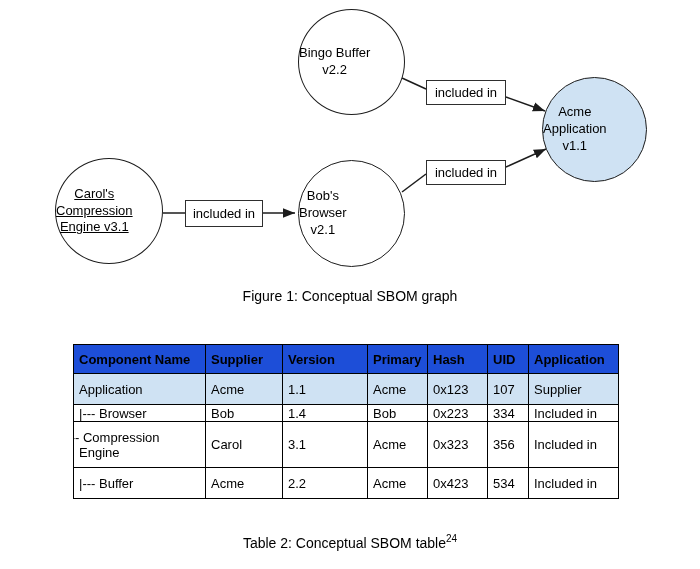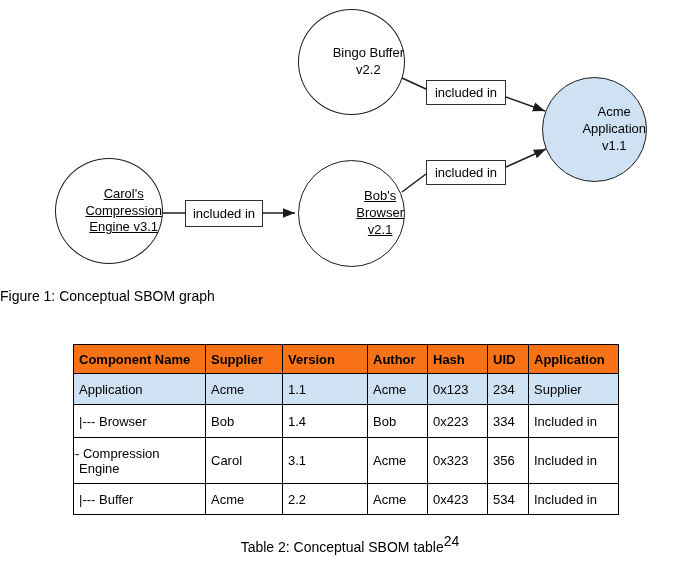--- a/index.html
+++ b/index.html
@@ -4,65 +4,65 @@
 <style>
   * { margin:0; padding:0; box-sizing:border-box; }
   body { background:#ffffff; font-family:"Liberation Sans", sans-serif; color:#000; }
   .page { position:relative; width:700px; height:569px; background:#ffffff; overflow:hidden; }
 
   
   .graph { position:absolute; left:0; top:0; width:700px; height:330px; }
   .edges-svg { position:absolute; left:0; top:0; width:700px; height:330px; }
   .node {
     position:absolute; border:1.5px solid #1c1c1c; border-radius:50%;
-    background:#fff; display:flex; align-items:center; justify-content:flex-end;
+    background:#fff; display:flex; align-items:center; justify-content:flex-start;
     text-align:center; font-size:13px; line-height:1.3; white-space:pre-line;
   }
   .node-bingo { left:298px; top:9px;  width:107px; height:106px; }
   .node-carol { left:55px;  top:158px; width:108px; height:106px;text-decoration:underline; }
-  .node-bob   { left:298px; top:160px; width:107px; height:107px;text-decoration:underline; }
+  .node-bob   { left:298px; top:160px; width:107px; height:107px; }
   .node-acme  { left:542px; top:77px; width:105px; height:105px; background:#cfe2f3; }
   .edge-box {
     position:absolute; border:1.5px solid #2e2e2e; background:#fff;
     display:flex; align-items:center; justify-content:center; font-size:13px;
   }
   .edge-box-1 { left:185px; top:200px; width:78px; height:27px; }
   .edge-box-2 { left:426px; top:80px;  width:80px; height:25px; }
   .edge-box-3 { left:426px; top:160px; width:80px; height:25px; }
 
   .figure-caption {
     position:absolute; left:0; top:288px; width:700px;
-    text-align:left; font-size:14px;
+    text-align:center; font-size:14px;
   }
 
   
   table.sbom {
     position:absolute; left:73px; top:344px;
     border-collapse:collapse; table-layout:fixed; width:545px;
     font-size:13px;
   }
   table.sbom th, table.sbom td {
     border:1.5px solid #000; padding:0 5px; text-align:left; vertical-align:middle;
     overflow:hidden;
   }
-  table.sbom th { font-weight:bold; background:#f97316; }
+  table.sbom th { font-weight:bold; background:#1d4ed8; }
   tr.row-primary td { background:#cfe2f3; }
   td.col1 { white-space:pre-line; }
   td.indent2 { padding-left:44px; text-indent:-16px; }
   tr.hr-head { height:29px; }
   tr.hr-1 { height:31px; }
-  tr.hr-2 { height:33px; }
+  tr.hr-2 { height:17px; }
   tr.hr-3 { height:46px; }
   tr.hr-4 { height:31px;margin-top:48px; }
 
   .table-caption {
     position:absolute; left:0; top:533px; width:700px;
     text-align:center; font-size:14px;
   }
-  .table-caption sup { font-size:14px; }
+  .table-caption sup { font-size:10px; }
 </style>
 </head>
 <body>
 
 <div class="page">
 
   <div class="graph">
 
     <svg class="edges-svg" viewBox="0 0 700 330" xmlns="http://www.w3.org/2000/svg">
       <defs>
@@ -119,34 +119,34 @@
       <col style="width:60px">
         <col style="width:60px">
         <col style="width:41px">
       <col style="width:90px">
     </colgroup>
     <thead>
       <tr class="hr-head">
         <th>Component Name</th>
         <th>Supplier</th>
         <th>Version</th>
-        <th>Author</th>
+        <th>Primary</th>
         <th>Hash</th>
         <th>UID</th>
         <th>Application</th>
       </tr>
     </thead>
     <tbody>
       <tr class="hr-1 row-primary">
         <td class="col1">Application</td>
         <td>Acme</td>
         <td>1.1</td>
         <td>Acme</td>
         <td>0x123</td>
-        <td>234</td>
+        <td>107</td>
         <td>Supplier</td>
       </tr>
       <tr class="hr-2">
         <td class="col1">|--- Browser</td>
         <td>Bob</td>
         <td>1.4</td>
         <td>Bob</td>
         <td>0x223</td>
         <td>334</td>
         <td>Included in</td>

